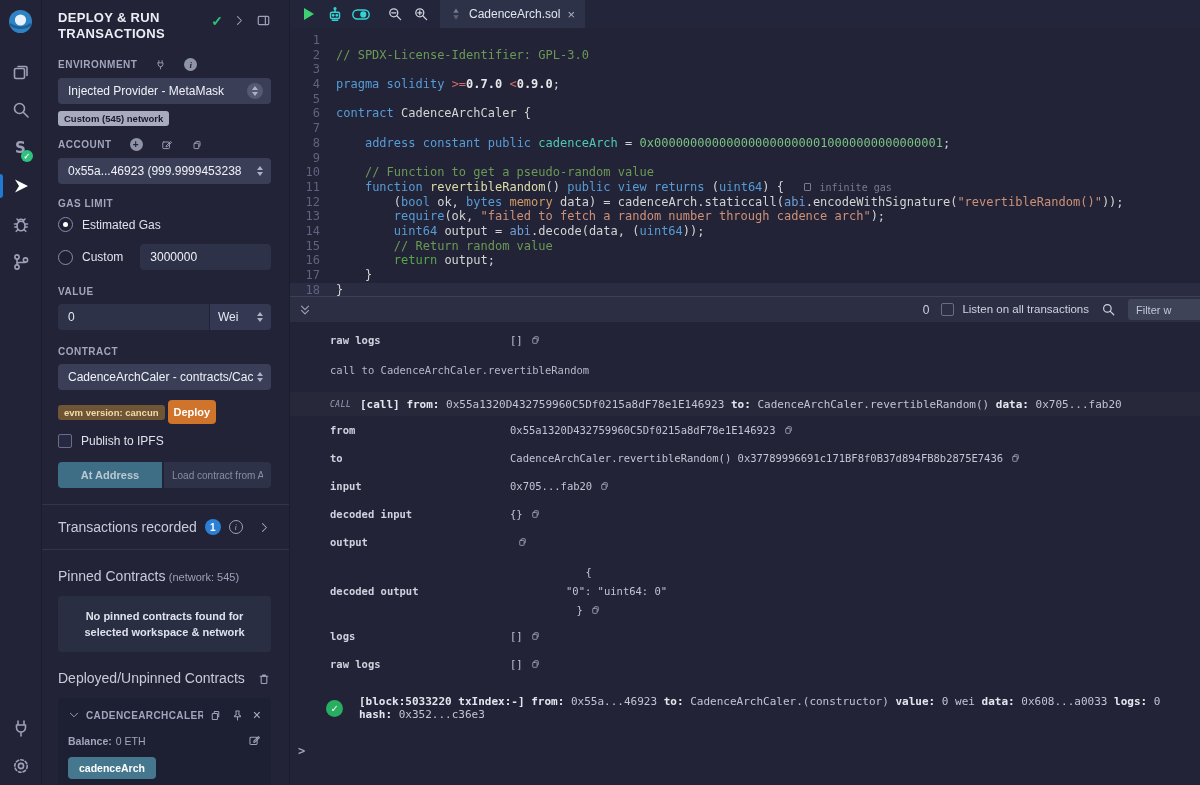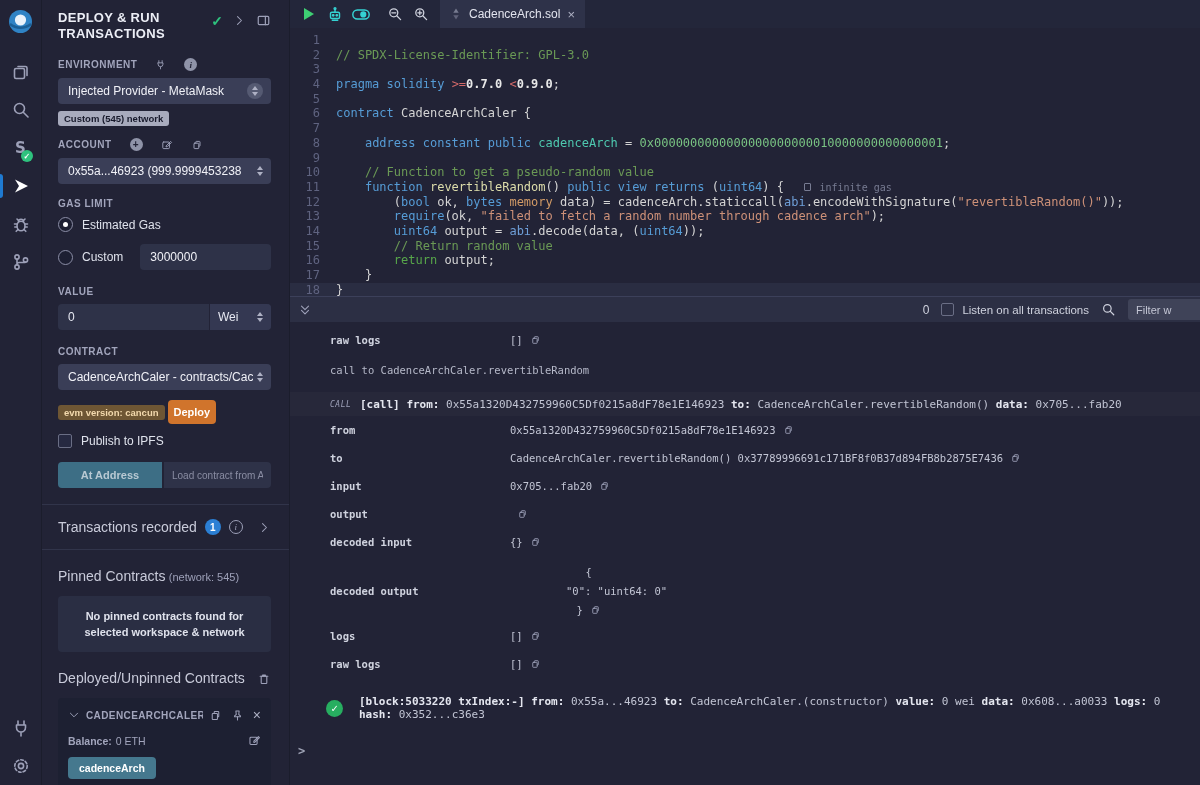--- a/index.html
+++ b/index.html
@@ -105,21 +105,21 @@
   .tk-type{color:#4EC9B0}.tk-hex{color:#79c383}.tk-fn{color:#DCDCAA}.tk-mem{color:#d19a66}
   .tk-abi{color:#6f9fd8}.tk-str{color:#CE9178}.tk-ret{color:#57A64A}
   .tk-ghost{color:#777b92;font-size:10px}
   .tk-gasicon{display:inline-block;width:7px;height:8px;border:1px solid #777b92;border-radius:1px;margin:0 2px 0 6px}
 
   
   .term-head{height:26px;background:#2c2f44;border-top:1px solid #3c405a;display:flex;align-items:center;
              padding:0 0 0 8px;flex:none;overflow:hidden}
   .term-head .right{margin-left:auto;display:flex;align-items:center;gap:12px}
   .t-count{font-size:12px;color:#cfd2de}
-  .listen{display:flex;align-items:center;gap:8px;font-size:11.5px;color:#cfd2de}
+  .listen{display:flex;align-items:flex-start;gap:8px;font-size:11.5px;color:#cfd2de}
   .chk-sm{width:13px;height:13px;border:1.5px solid #6a6e85;border-radius:2px;background:#2c2f44}
   .filter-inp{height:21px;width:110px;margin-right:-38px;background:#3f4358;border:none;border-radius:3px 0 0 3px;
               color:#d5d7e0;font-size:11px;padding:0 8px;font-family:inherit}
   .filter-inp::placeholder{color:#c3c6d4}
   .term{flex:1;background:#222336;font-family:"DejaVu Sans Mono",monospace;font-size:10.5px;color:#c2c5d4;
         padding:6px 0 0 0;overflow:hidden}
   .trow{display:flex;align-items:center;height:24px;padding-left:40px}
   .kv{display:flex;align-items:center;height:28px;padding-left:40px}
   .kv .k{width:180px;font-weight:700;color:#cfd2de;flex:none}
   .kv .v{display:flex;align-items:center;gap:7px}
@@ -499,33 +499,33 @@
         <span class="k">input</span>
         <span class="v">
             <span>0x705...fab20</span>
           <svg class="ico" width="11" height="12" viewBox="0 0 20 20">
               <rect x="5" y="7" width="8" height="9" rx="1"></rect>
               <path d="M8 7V5a1 1 0 0 1 1-1h5a1 1 0 0 1 1 1v6a1 1 0 0 1-1 1h-1"></path>
             </svg>
         </span>
       </div>
       <div class="kv">
+        <span class="k">decoded input</span>
+        <span class="v">
+            <span>{}</span>
+          <svg class="ico" width="11" height="12" viewBox="0 0 20 20">
+              <rect x="5" y="7" width="8" height="9" rx="1"></rect>
+              <path d="M8 7V5a1 1 0 0 1 1-1h5a1 1 0 0 1 1 1v6a1 1 0 0 1-1 1h-1"></path>
+            </svg>
+        </span>
+      </div>
+      <div class="kv">
         <span class="k">output</span>
         <span class="v">
             <span></span>
-          <svg class="ico" width="11" height="12" viewBox="0 0 20 20">
-              <rect x="5" y="7" width="8" height="9" rx="1"></rect>
-              <path d="M8 7V5a1 1 0 0 1 1-1h5a1 1 0 0 1 1 1v6a1 1 0 0 1-1 1h-1"></path>
-            </svg>
-        </span>
-      </div>
-      <div class="kv">
-        <span class="k">decoded input</span>
-        <span class="v">
-            <span>{}</span>
           <svg class="ico" width="11" height="12" viewBox="0 0 20 20">
               <rect x="5" y="7" width="8" height="9" rx="1"></rect>
               <path d="M8 7V5a1 1 0 0 1 1-1h5a1 1 0 0 1 1 1v6a1 1 0 0 1-1 1h-1"></path>
             </svg>
         </span>
       </div>
       <div class="kv tall">
         <span class="k">decoded output</span>
         <span class="v multi">
           <span>{</span>

